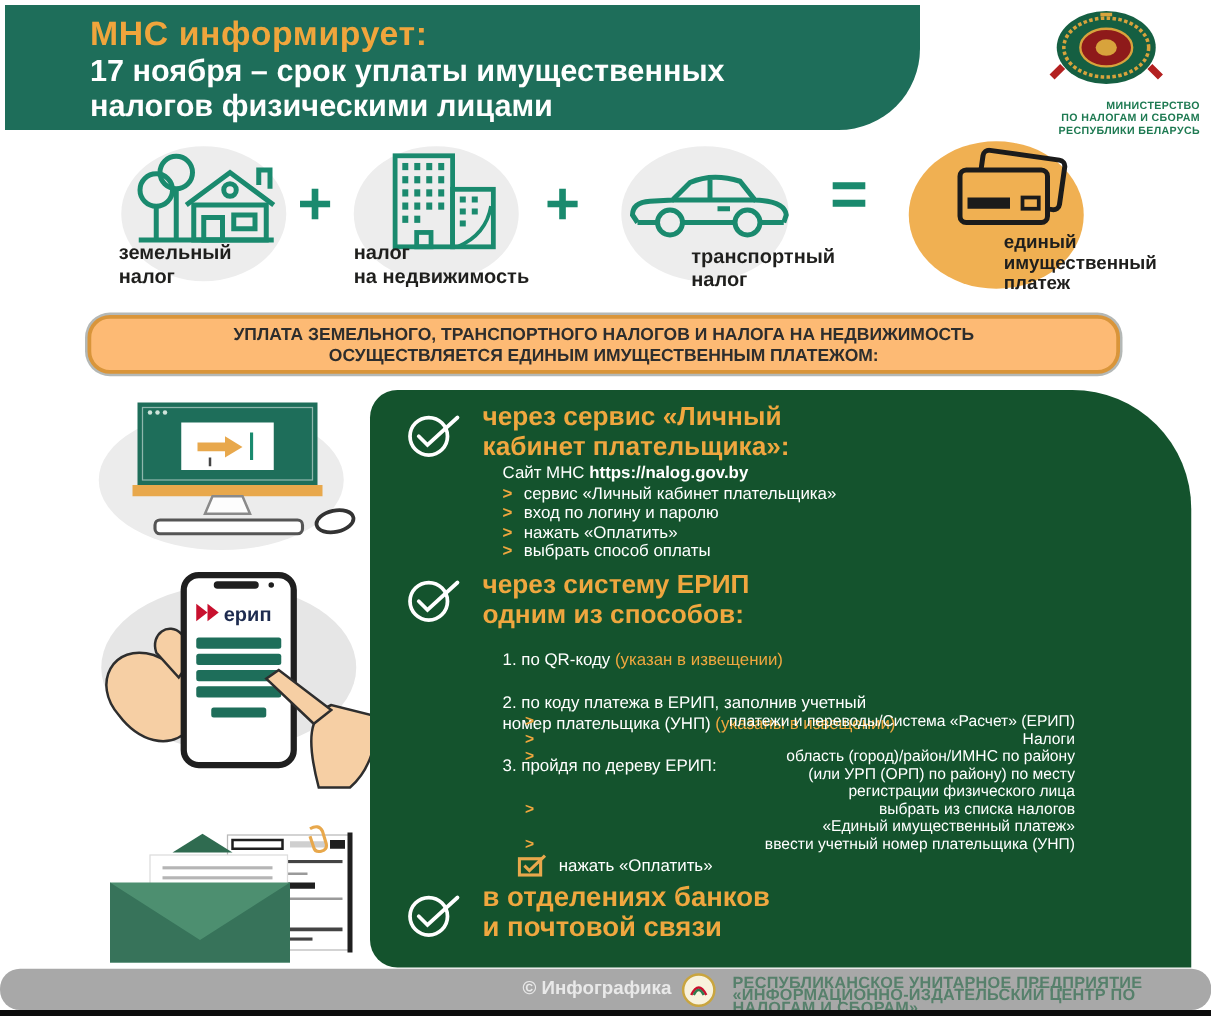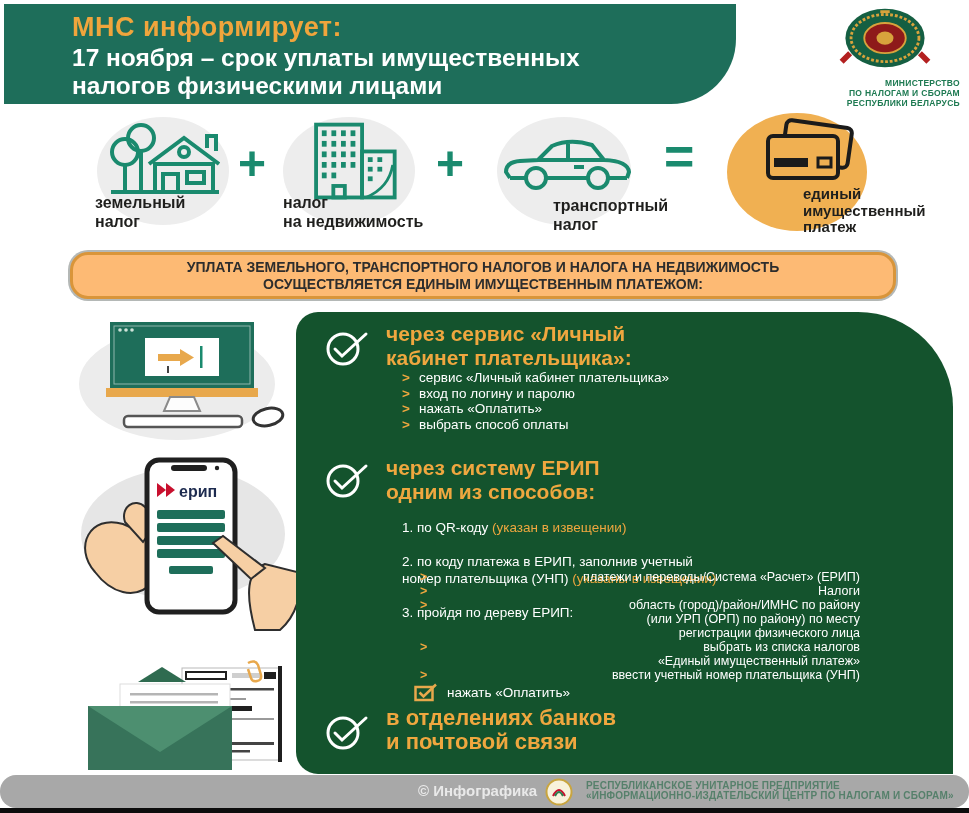--- a/index.html
+++ b/index.html
@@ -49,21 +49,21 @@
   .step{white-space:pre-line;}
   .note{color:#EFA73F;}
   .tree{position:absolute;left:124px;top:258px;width:440px;font-size:12.5px;line-height:14px;text-align:right;}
   .tree .arrow-item{white-space:pre-line;padding-left:15px;}
   .checkbox-row{position:absolute;left:118px;top:370px;display:flex;align-items:center;gap:9px;}
 
   
   .footer-band{position:absolute;left:0;top:775px;width:969px;height:33px;background:#A8A8A8;border-radius:16px;}
   .copyright{position:absolute;left:418px;top:7px;font-size:15px;font-weight:bold;color:#E9E9E9;}
   .publisher-logo{position:absolute;left:545px;top:3px;}
-  .publisher-name{position:absolute;left:586px;top:6px;font-size:10px;font-weight:bold;
+  .publisher-name{position:absolute;left:586px;top:6px;font-size:13px;font-weight:bold;
                   color:#56806B;line-height:10px;white-space:pre-line;letter-spacing:.2px;}
   .bottom-line{position:absolute;left:0;top:808px;width:969px;height:5px;background:#0C0C0C;}
 </style>
 </head>
 <body>
 
 <div class="page">
 
   <div class="header-band">
     <div class="title-accent">МНС информирует:</div>
@@ -241,20 +241,23 @@
 
   <div class="panel">
 
     <svg class="check-icon" style="left:28px;top:16px;" viewBox="0 0 46 40">
       <circle cx="19" cy="21" r="15" fill="none" stroke="#FFFFFF" stroke-width="3"></circle>
       <path d="M11 21 L18 28 L42 6" fill="none" stroke="#FFFFFF" stroke-width="3" stroke-linecap="round"></path>
     </svg>
     <div class="section-heading" style="left:90px;top:10px;">через сервис «Личный
 кабинет плательщика»:</div>
     <div class="s1-body body-text">
+      <div class="site-line">
+        <span>Сайт МНС </span><a class="site-url" href="#">https://nalog.gov.by</a>
+      </div>
       <div class="arrow-item">сервис «Личный кабинет плательщика»</div>
       <div class="arrow-item">вход по логину и паролю</div>
       <div class="arrow-item">нажать «Оплатить»</div>
       <div class="arrow-item">выбрать способ оплаты</div>
     </div>
 
     <svg class="check-icon" style="left:28px;top:148px;" viewBox="0 0 46 40">
       <circle cx="19" cy="21" r="15" fill="none" stroke="#FFFFFF" stroke-width="3"></circle>
       <path d="M11 21 L18 28 L42 6" fill="none" stroke="#FFFFFF" stroke-width="3" stroke-linecap="round"></path>
     </svg>

